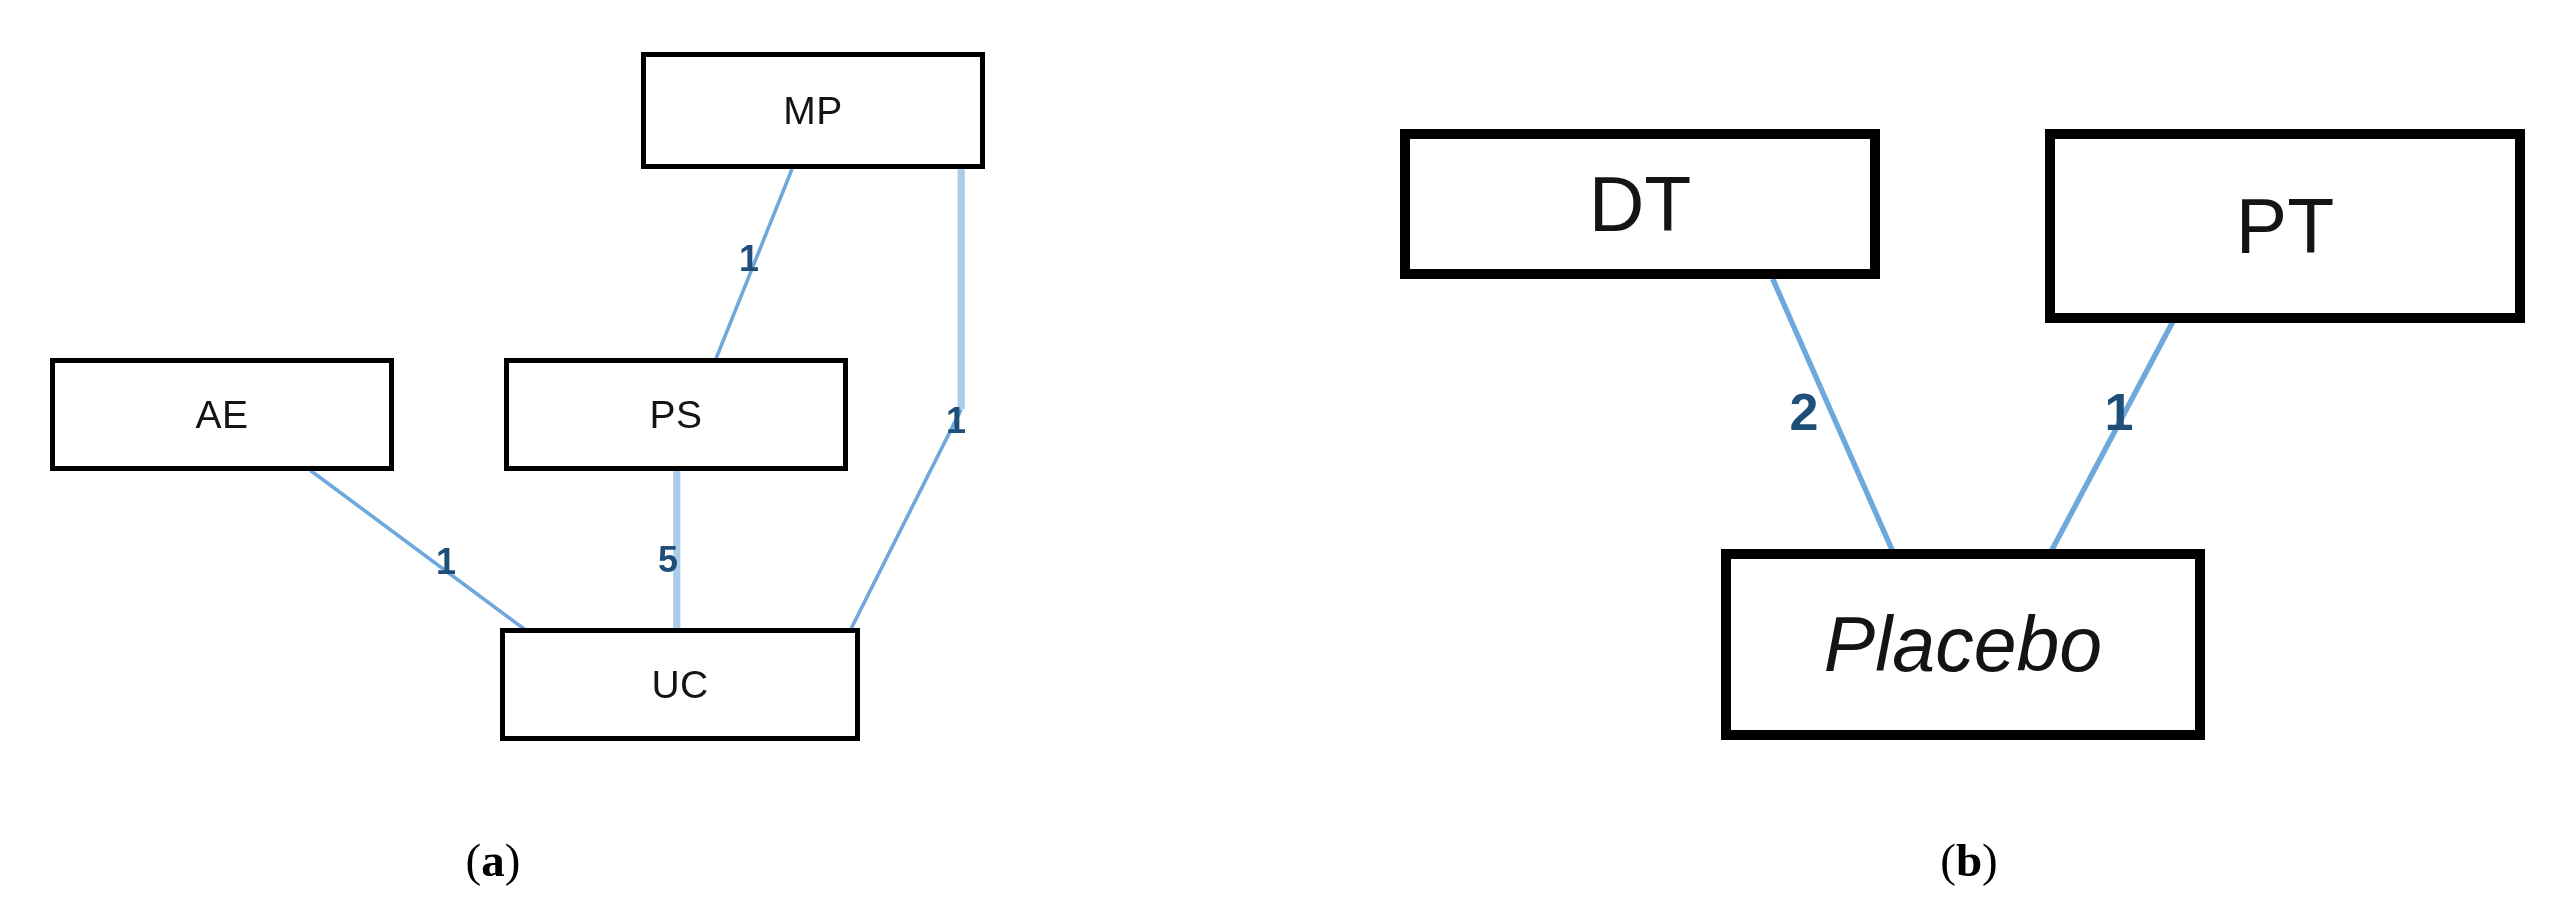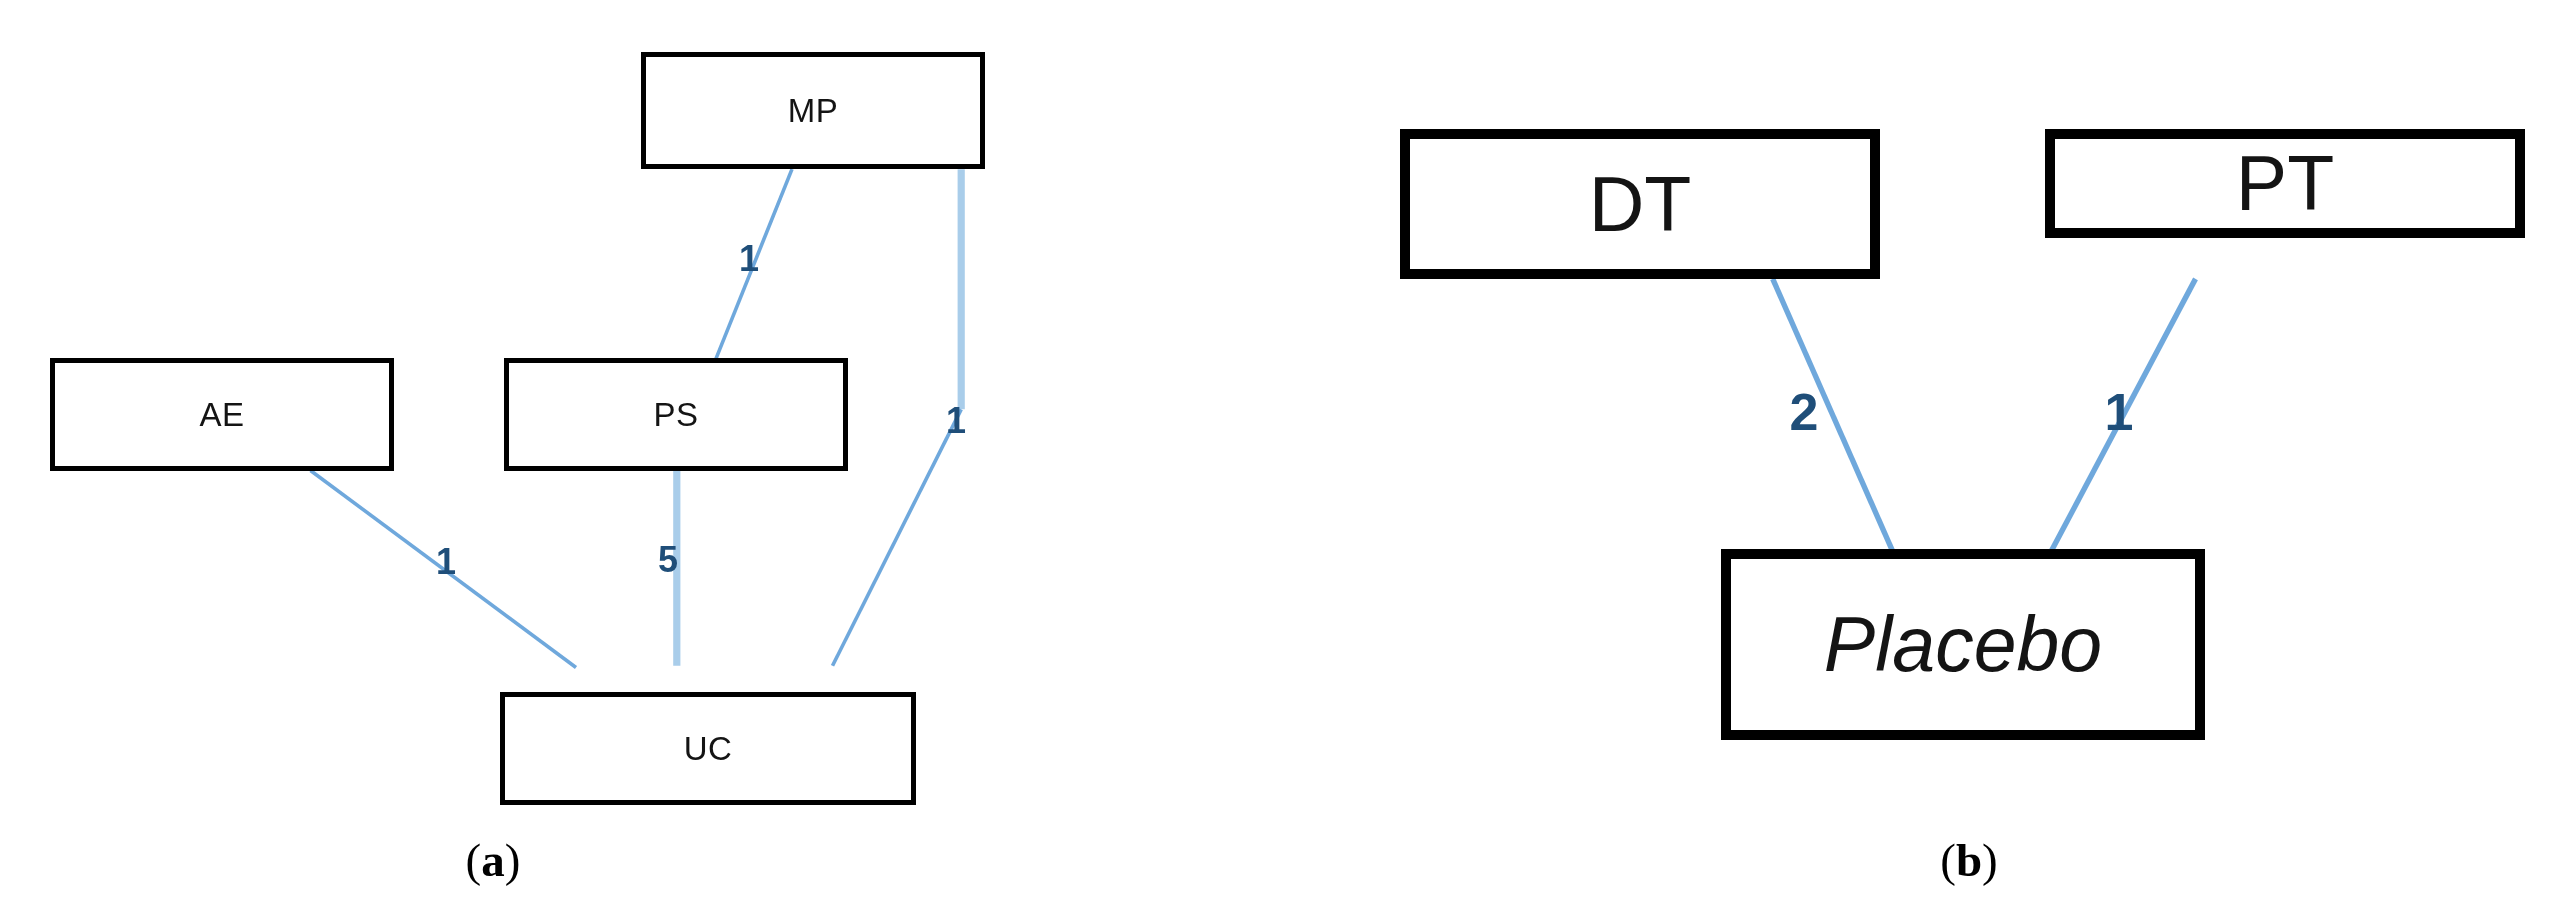--- a/index.html
+++ b/index.html
@@ -44,21 +44,21 @@
     display: flex;
     align-items: center;
     justify-content: center;
     text-align: center;
     color: #141414;
     line-height: 1;
     white-space: nowrap;
   }
   .node-a {
     border: 5.4px solid #000000;
-    font-size: 33px;
+    font-size: 39px;
     font-weight: 400;
     letter-spacing: 0.4px;
   }
   .node-b {
     border: 10px solid #000000;
     font-size: 77px;
     font-weight: 400;
     letter-spacing: 0px;
   }
 
@@ -111,21 +111,21 @@
     </div>
 
     <div class="node node-a" style="left:50px; top:358px; width:344px; height:113px;">
       <span>AE</span>
     </div>
 
     <div class="node node-a" style="left:504px; top:358px; width:344px; height:113px;">
       <span>PS</span>
     </div>
 
-    <div class="node node-a" style="left:500px; top:692px; width:416px; height:113px;">
+    <div class="node node-a" style="left:500px; top:628px; width:360px; height:113px;">
       <span>UC</span>
     </div>
 
     <div class="edge-label label-a" style="left:749px; top:259px;">1</div>
 
     <div class="edge-label label-a" style="left:956px; top:421px;">1</div>
 
     <div class="edge-label label-a" style="left:446px; top:562px;">1</div>
 
     <div class="edge-label label-a" style="left:668px; top:560px;">5</div>
@@ -141,21 +141,21 @@
 
       <line x1="570" y1="310" x2="703" y2="612" stroke="#6fa8dc" stroke-width="6"></line>
 
       <line x1="1040" y1="310" x2="880" y2="612" stroke="#6fa8dc" stroke-width="6"></line>
     </svg>
 
     <div class="node node-b" style="left:140px; top:129px; width:480px; height:150px;">
       <span>DT</span>
     </div>
 
-    <div class="node node-b" style="left:785px; top:129px; width:480px; height:109px;">
+    <div class="node node-b" style="left:785px; top:129px; width:480px; height:194px;">
       <span>PT</span>
     </div>
 
     <div class="node node-b" style="left:461px; top:549px; width:484px; height:191px;font-style:italic;">
       <span>Placebo</span>
     </div>
 
     <div class="edge-label label-b" style="left:544px; top:412px;">2</div>
 
     <div class="edge-label label-b" style="left:859px; top:412px;">1</div>

